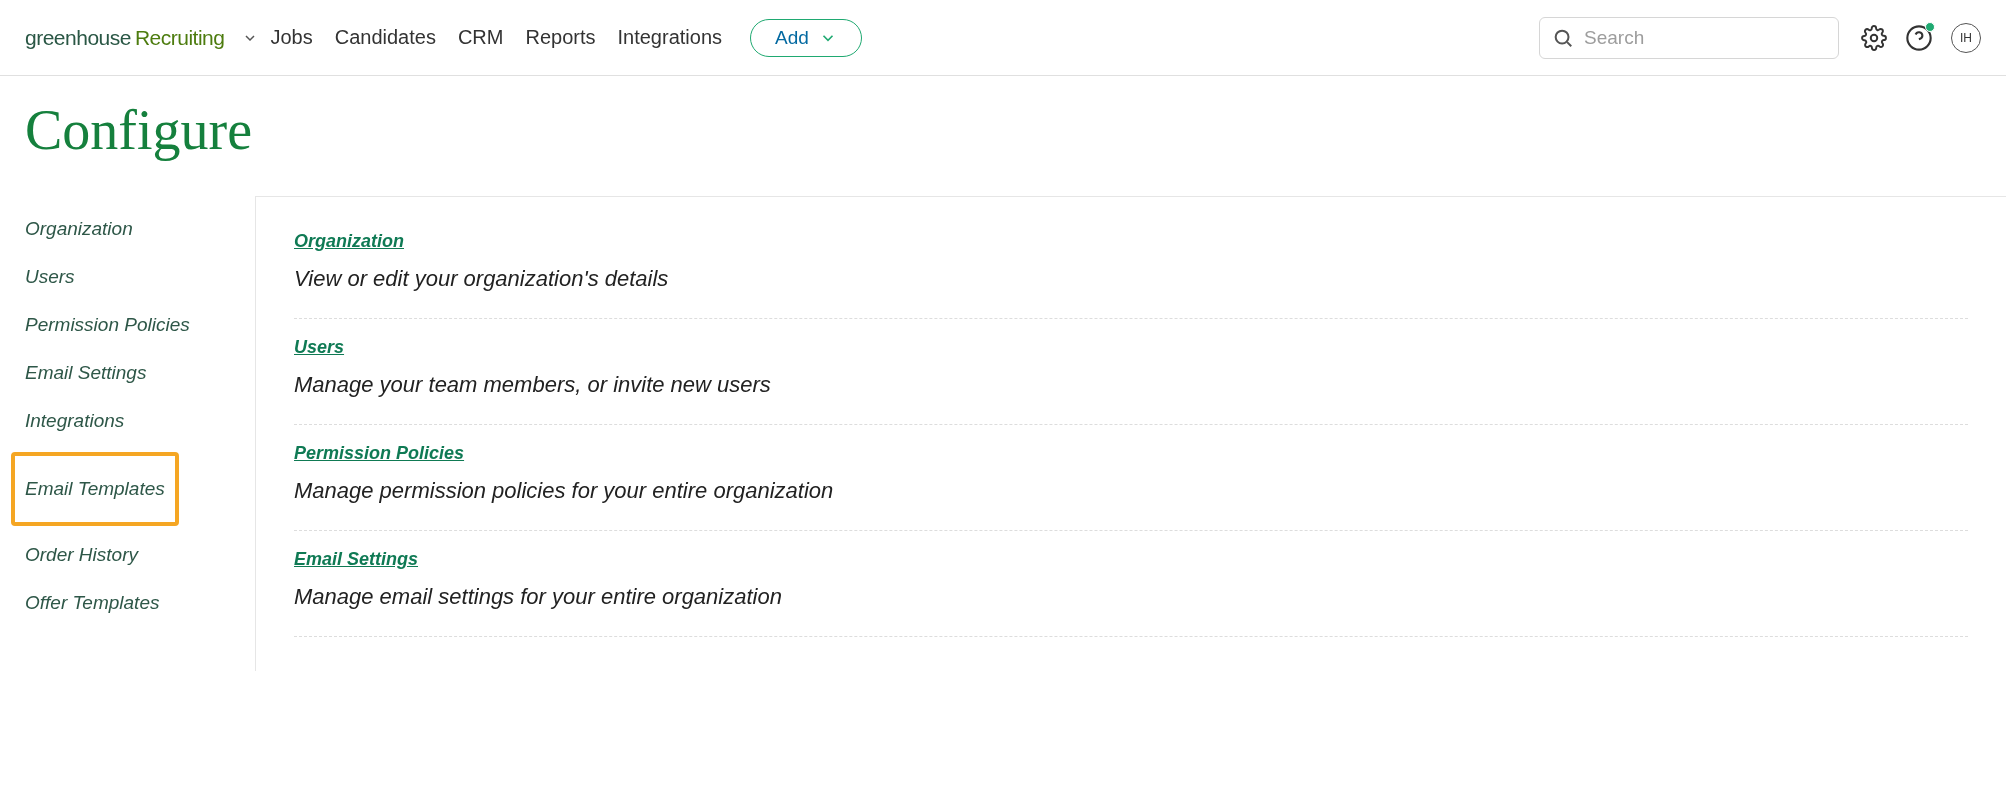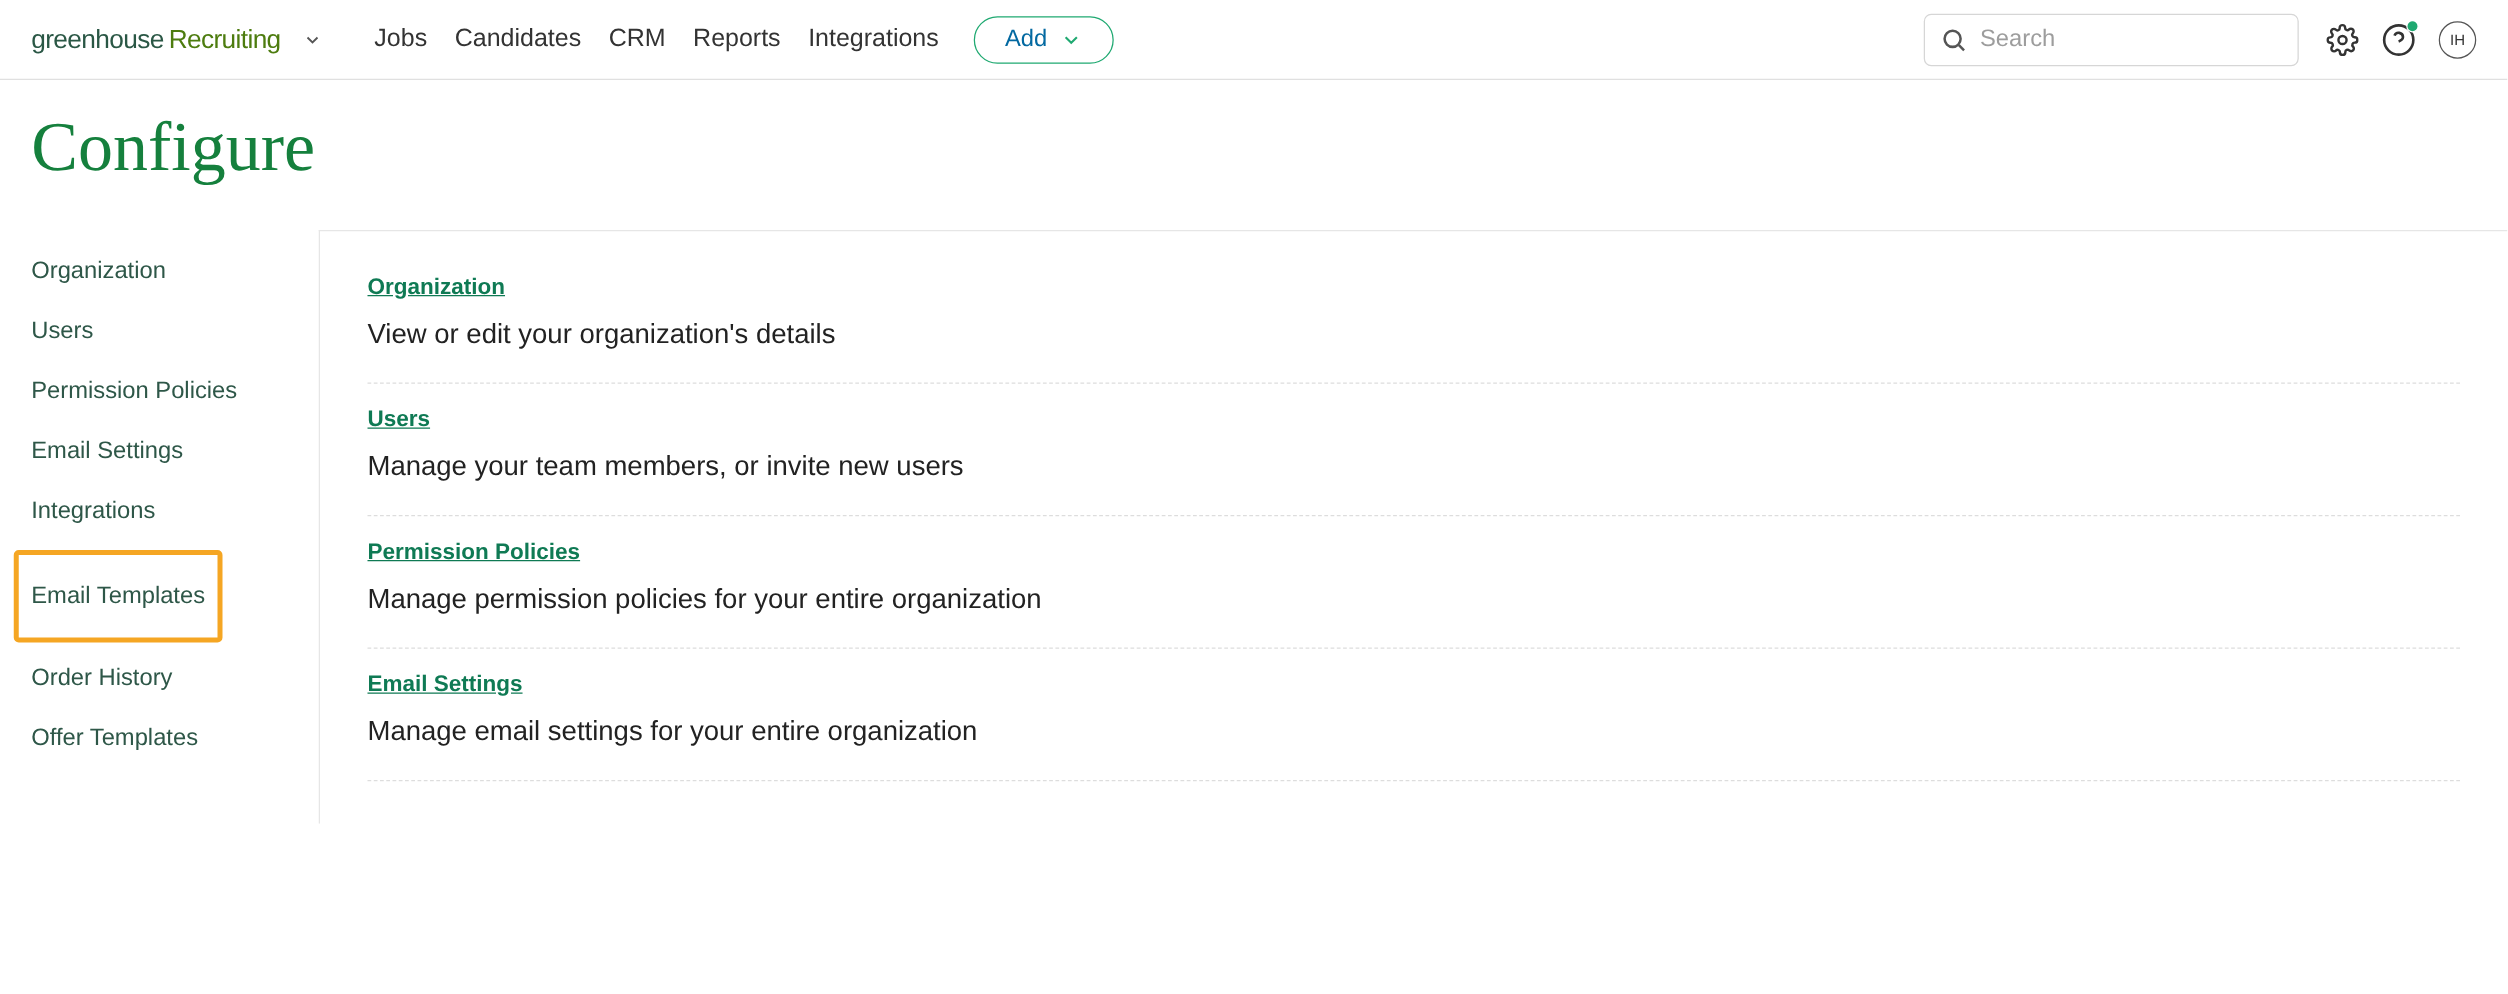--- a/index.html
+++ b/index.html
@@ -2,35 +2,35 @@
 <html><head>
   <meta charset="utf-8">
   <style>
     * { margin: 0; padding: 0; box-sizing: border-box; }
     body { font-family: -apple-system, BlinkMacSystemFont, "Segoe UI", Helvetica, Arial, sans-serif; background: #fff; color: #333; }
     .header {
       display: flex;
       align-items: center;
       padding: 10px 25px;
       border-bottom: 1px solid #e0e0e0;
-      height: 64px;
+      height: 76px;
       justify-content: flex-end;
     }
     .logo {
       display: flex;
       align-items: center;
       font-size: 21px;
       margin-right: 8px;
       color: #1a4d3a;
       letter-spacing: -0.5px;
     }
     .logo .g1 { color: #2a5745; font-weight: 400; }
     .logo .g2 { color: #4d7c0f; font-weight: 400; margin-left: 4px; }
     .logo-chevron { margin-left: 10px; color: #555; display:flex; align-items:center; cursor:pointer;}
-    .nav { display: flex; gap: 22px; margin-left: 41px; }
+    .nav { display: flex; gap: 22px; margin-left: 12px; }
     .nav a { color: #333; font-size: 20px; text-decoration: none; cursor:pointer;}
     .add-btn {
       margin-left: 28px;
       border: 1.5px solid #1fa971;
       color: #0369a1;
       border-radius: 999px;
       padding: 7px 24px;
       font-size: 19px;
       display: inline-flex;
       align-items: center;
@@ -71,21 +71,21 @@
       width: 10px; height: 10px; background: #1fa971; border-radius: 50%;
       border: 1.5px solid #fff;
     }
     .page-title {
       font-family: Georgia, 'Times New Roman', serif;
       font-size: 56px;
       color: #15803d;
       padding: 22px 25px 34px;
       font-weight: 400;
     }
-    .body-row { display: flex; }
+    .body-row { display: flex; font-style: italic; }
     .sidebar {
       width: 255px;
       padding: 22px 0 0 25px;
     }
     .sidebar-item {
       font-size: 19px;
       color: #2e5748;
       margin-bottom: 26px;
       cursor: pointer;
       display: inline-block;

